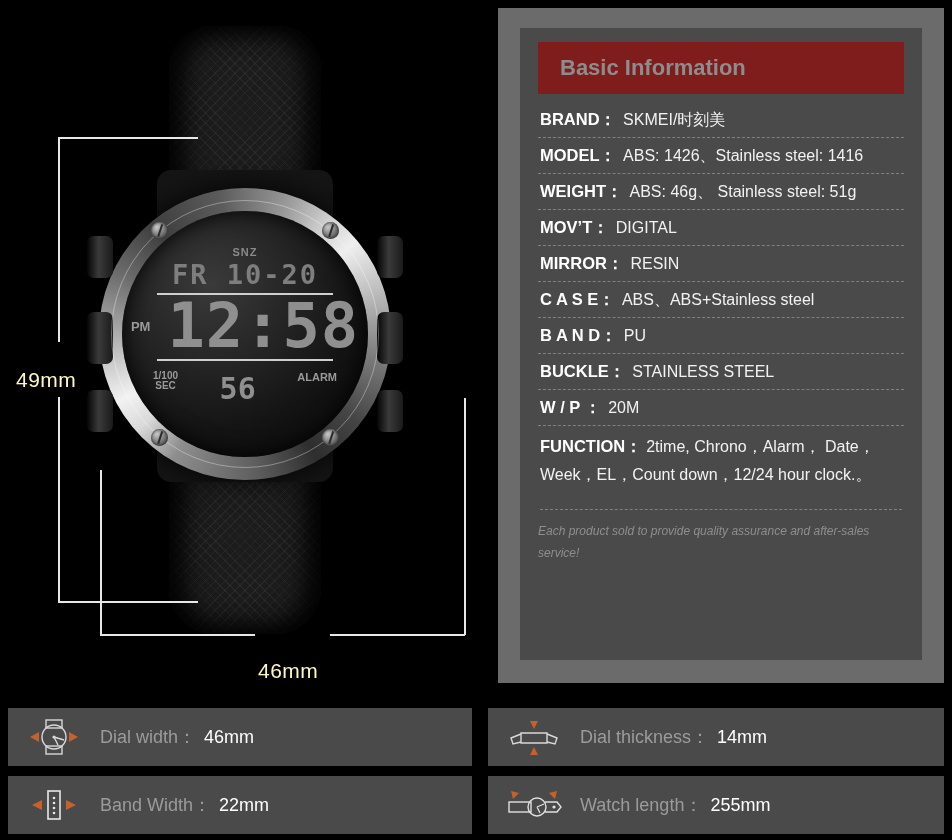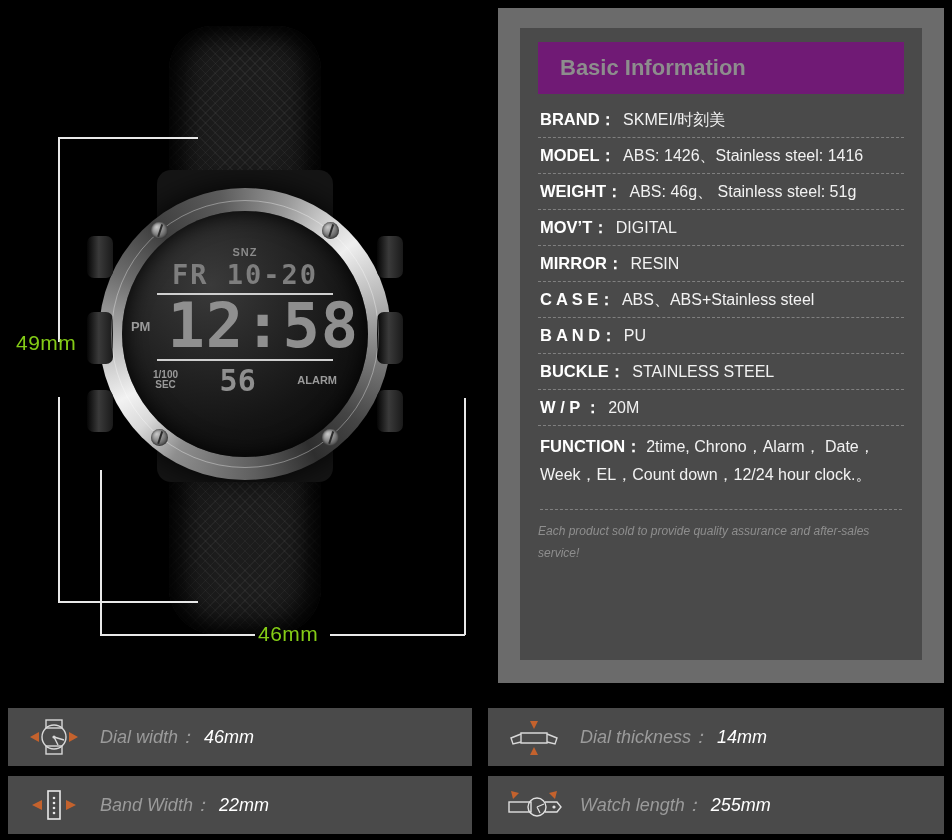--- a/index.html
+++ b/index.html
@@ -71,50 +71,50 @@
   .lcd { position: absolute; left: 50%; top: 50%; transform: translate(-50%,-50%);
     width: 196px; height: 176px; color: #8d8d8d; text-align: center; }
   .lcd .snz { font-size: 11px; font-weight: bold; letter-spacing: 1px; color:#8a8a8a; }
   .lcd .dateline { font-family: "DejaVu Sans Mono", monospace; font-size: 27px; font-weight: bold;
     letter-spacing: 2px; color:#7e7e7e; margin-top: 1px; }
   .rule { height: 2px; background: #cfcfcf; margin: 3px 10px 2px; }
   .timerow { display:flex; align-items:center; justify-content:center; gap:17px; }
   .timerow .pm { font-size: 13px; font-weight: bold; color:#9a9a9a; }
   .timerow .big { font-family: "DejaVu Sans Mono", monospace; font-size: 62px; font-weight: bold;
     line-height: .95; letter-spacing: 1px; color:#8f8f8f;text-align:right; }
-  .botrow { display:flex; align-items:center; justify-content:space-between; padding: 0 6px; margin-top: 2px; }
+  .botrow { display:flex; justify-content:space-between; padding: 0 6px; margin-top: 10px; }
   .botrow .lbl { font-size: 10px; font-weight: bold; line-height: 1.05; color:#9a9a9a; }
   .botrow .sec { font-family: "DejaVu Sans Mono", monospace; font-size: 30px; font-weight: bold; color:#8f8f8f; }
   .botrow .alarm { font-size: 11px; font-weight: bold; color:#9a9a9a; }
 
   
   .dim { position: absolute; background: #e8e8e8; }
-  .dim-label { position: absolute; color: #84cc16; font-size: 21px; letter-spacing: .5px; white-space: nowrap; }
+  .dim-label { position: absolute; color: #fef9c3; font-size: 21px; letter-spacing: .5px; white-space: nowrap; margin-top: 37px; }
 
   
   .info-frame { position: absolute; left: 498px; top: 8px; width: 446px; height: 675px; background: #6b6b6b; }
   .info-panel { position: absolute; left: 520px; top: 28px; width: 402px; height: 632px; background: #4a4a4a; padding: 14px 18px 10px; }
-  .info-title-bar { background: #701a75; padding: 13px 22px; }
+  .info-title-bar { background: #7f1d1d; padding: 13px 22px; }
   .info-title { color: #8d8d8d; font-size: 22px; font-weight: bold; }
 
   .spec-list { margin-top: 8px; }
   .spec-row { display: flex; align-items: baseline; gap: 7px; padding: 7px 2px 6px;
     border-bottom: 1px dashed rgba(255,255,255,.3); flex-wrap: wrap; }
   .spec-row:last-of-type { border-bottom: none; }
   .spec-label { color: #fff; font-weight: bold; font-size: 16.5px; white-space: nowrap; }
   .spec-value { color: #f2f2f2; font-size: 16px; }
   .spec-row.fn { display: block; }
   .spec-row.fn .spec-label { display: inline; }
   .spec-row.fn .spec-value { display: inline; line-height: 1.75; }
 
   .divider-dash { border-top: 1px dashed rgba(255,255,255,.3); margin: 14px 2px 10px; }
   .note { color: #8e8e8e; font-size: 12px; line-height: 1.85; font-style: italic; }
 
   
-  .bars { position: absolute; left: 0; top: 700px; width: 952px; height: 140px; font-style: italic; }
+  .bars { position: absolute; left: 0; top: 700px; width: 952px; height: 140px; }
   .bar { position: absolute; height: 58px; background: #4a4a4a; display: flex; align-items: center; }
   .bar .ico { width: 92px; display:flex; align-items:center; justify-content:center; }
   .bar .btxt { display:flex; align-items:baseline; gap: 8px; }
   .bar .blabel { color: #9b9b9b; font-size: 18px; }
   .bar .bvalue { color: #fff; font-size: 18px; }
   .b1 { left: 8px;   top: 8px;  width: 464px; }
   .b2 { left: 8px;   top: 76px; width: 464px; }
   .b3 { left: 488px; top: 8px;  width: 456px; }
   .b4 { left: 488px; top: 76px; width: 456px; }
 </style>

